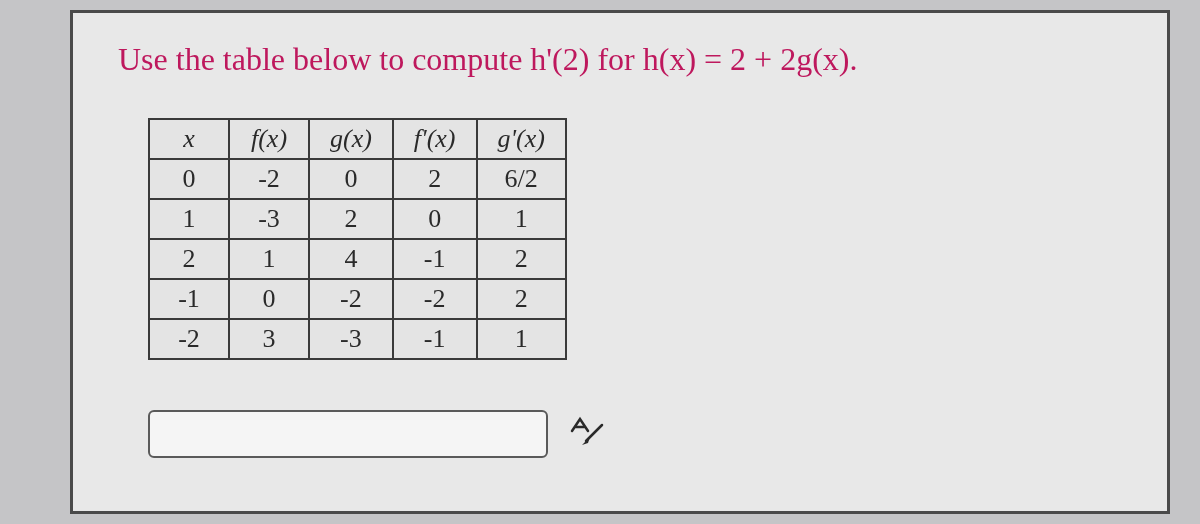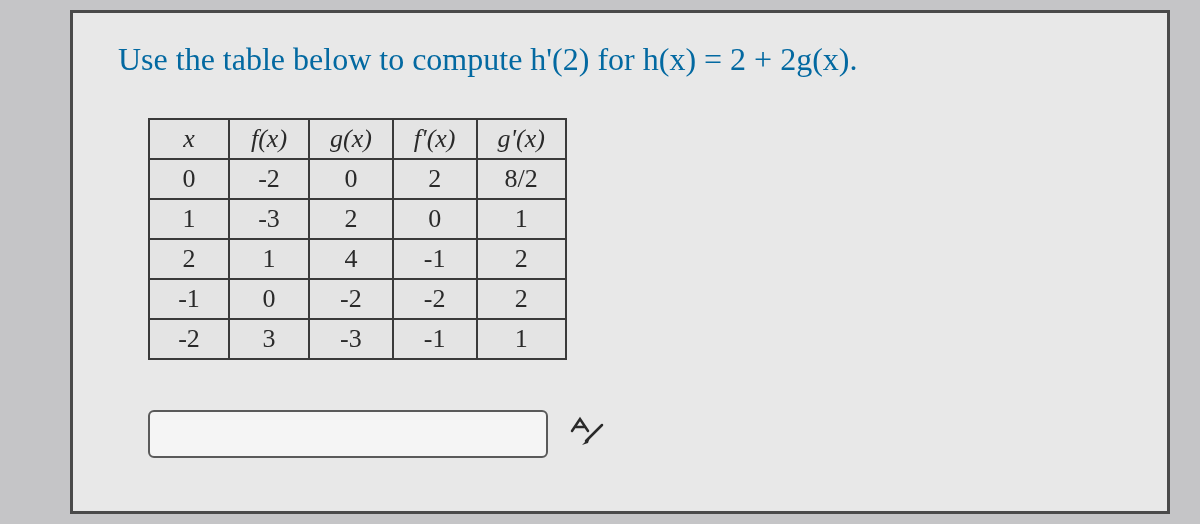--- a/index.html
+++ b/index.html
@@ -19,21 +19,21 @@
       top: 10px;
       left: 70px;
       right: 30px;
       bottom: 10px;
       background: #e8e8e8;
       border: 3px solid #4a4a4a;
       padding: 28px 45px;
     }
     .question-text {
       font-size: 32px;
-      color: #0369a1;
+      color: #be185d;
       margin-bottom: 40px;
       font-weight: normal;
     }
     .data-table {
       border-collapse: collapse;
       margin-left: 30px;
       margin-bottom: 50px;
     }
     .data-table th,
     .data-table td {
@@ -92,21 +92,21 @@
         <th>f'(x)</th>
         <th>g'(x)</th>
       </tr>
     </thead>
     <tbody>
       <tr>
         <td>0</td>
         <td>-2</td>
         <td>0</td>
         <td>2</td>
-        <td>8/2</td>
+        <td>6/2</td>
       </tr>
       <tr>
         <td>1</td>
         <td>-3</td>
         <td>2</td>
         <td>0</td>
         <td>1</td>
       </tr>
       <tr>
         <td>2</td>

